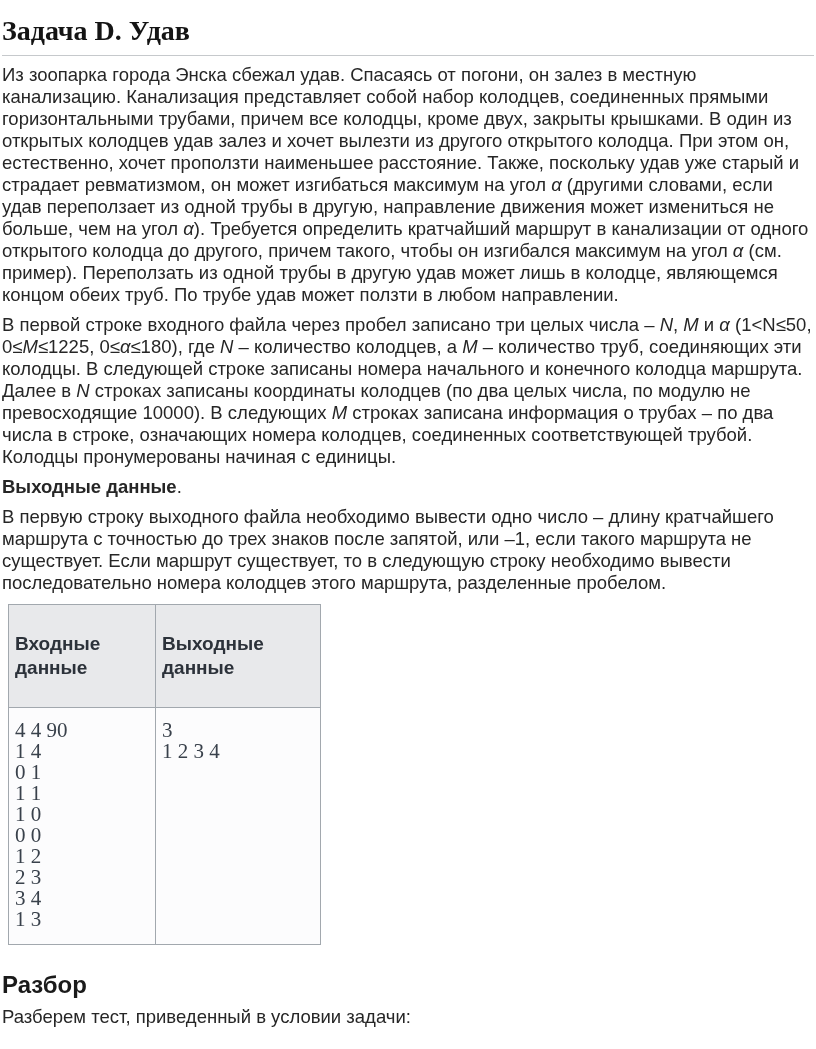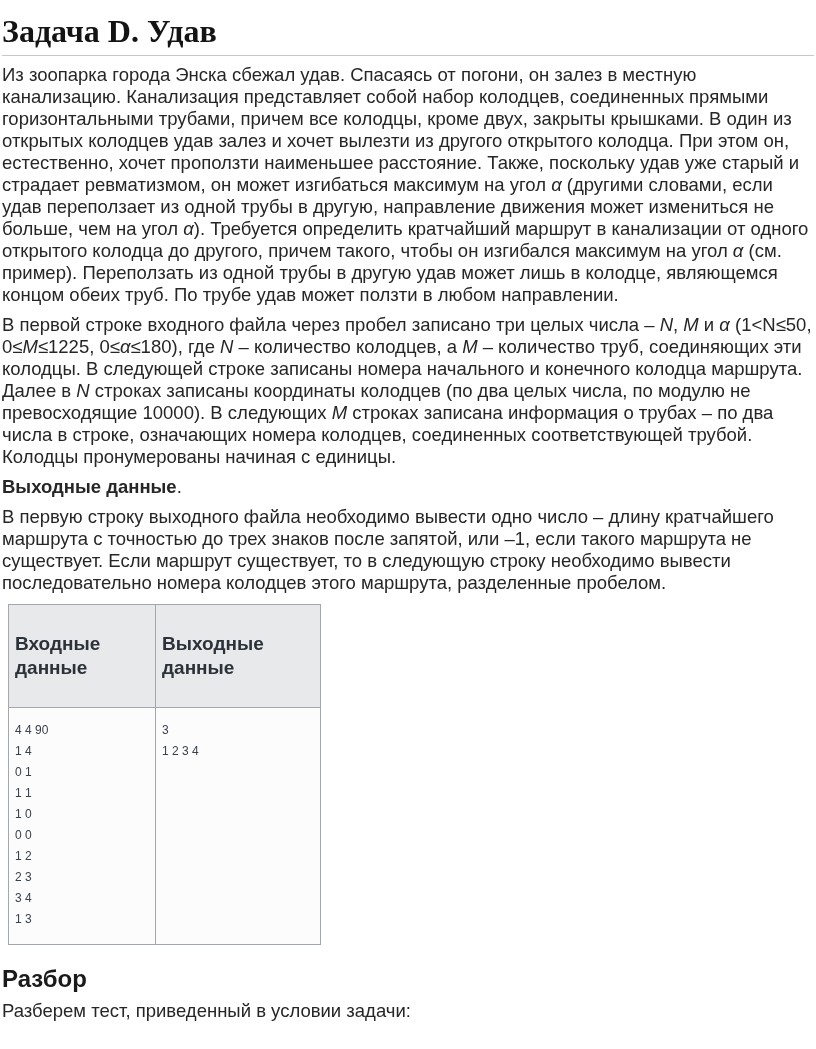--- a/index.html
+++ b/index.html
@@ -13,21 +13,21 @@
     line-height: 22px;
     color: #262626;
     box-sizing: border-box;
   }
   .page {
     width: 812px;
     padding: 0 2px;
   }
   h1.doc-title {
     font-family: "Liberation Serif", serif;
-    font-size: 32px;
+    font-size: 28px;
     line-height: 34px;
     font-weight: 700;
     color: #141414;
     margin: 0;
     padding: 14px 0 7px 0;
     border-bottom: 1px solid #c6c9cc;
   }
   p.body-text {
     margin: 8px 2px 0 0;
   }
@@ -60,36 +60,36 @@
     font-family: "Liberation Sans", sans-serif;
     font-size: 19px;
     line-height: 24px;
     font-weight: 700;
     padding: 27px 6px;
     vertical-align: middle;
   }
   table.example-table td {
     background: #fcfcfd;
     color: #39414b;
-    font-family: Liberation Sans, sans-serif;
-    font-size: 12px;
+    font-family: Liberation Serif, serif;
+    font-size: 21px;
     line-height: 21px;
     padding: 12px 6px 14px 6px;
     vertical-align: top;
     white-space: pre-line;
   }
   th.col-input, td.col-input { width: 147px; }
   th.col-output, td.col-output { width: 165px; }
   h2.analysis-heading {
     font-family: "Liberation Sans", sans-serif;
     font-size: 24px;
     line-height: 30px;
     font-weight: 700;
     color: #1a1a1a;
-    margin: 19px 0 0 0;
+    margin: 25px 0 0 0;
   }
   p.analysis-intro {
     margin: 6px 0 0 0;
   }
 </style>
 </head>
 <body>
 
 <div class="page">
 

